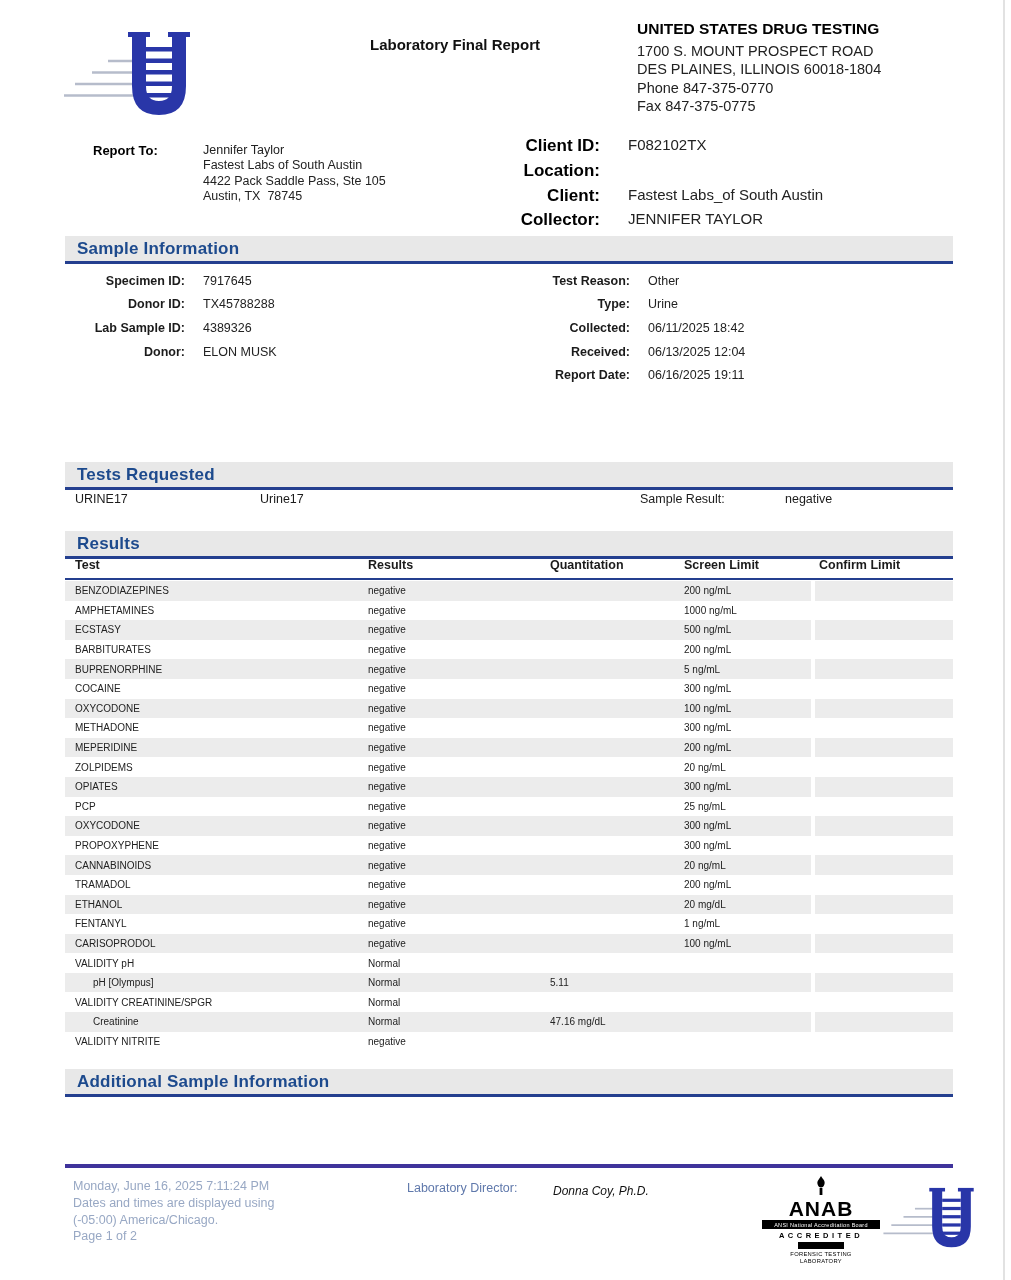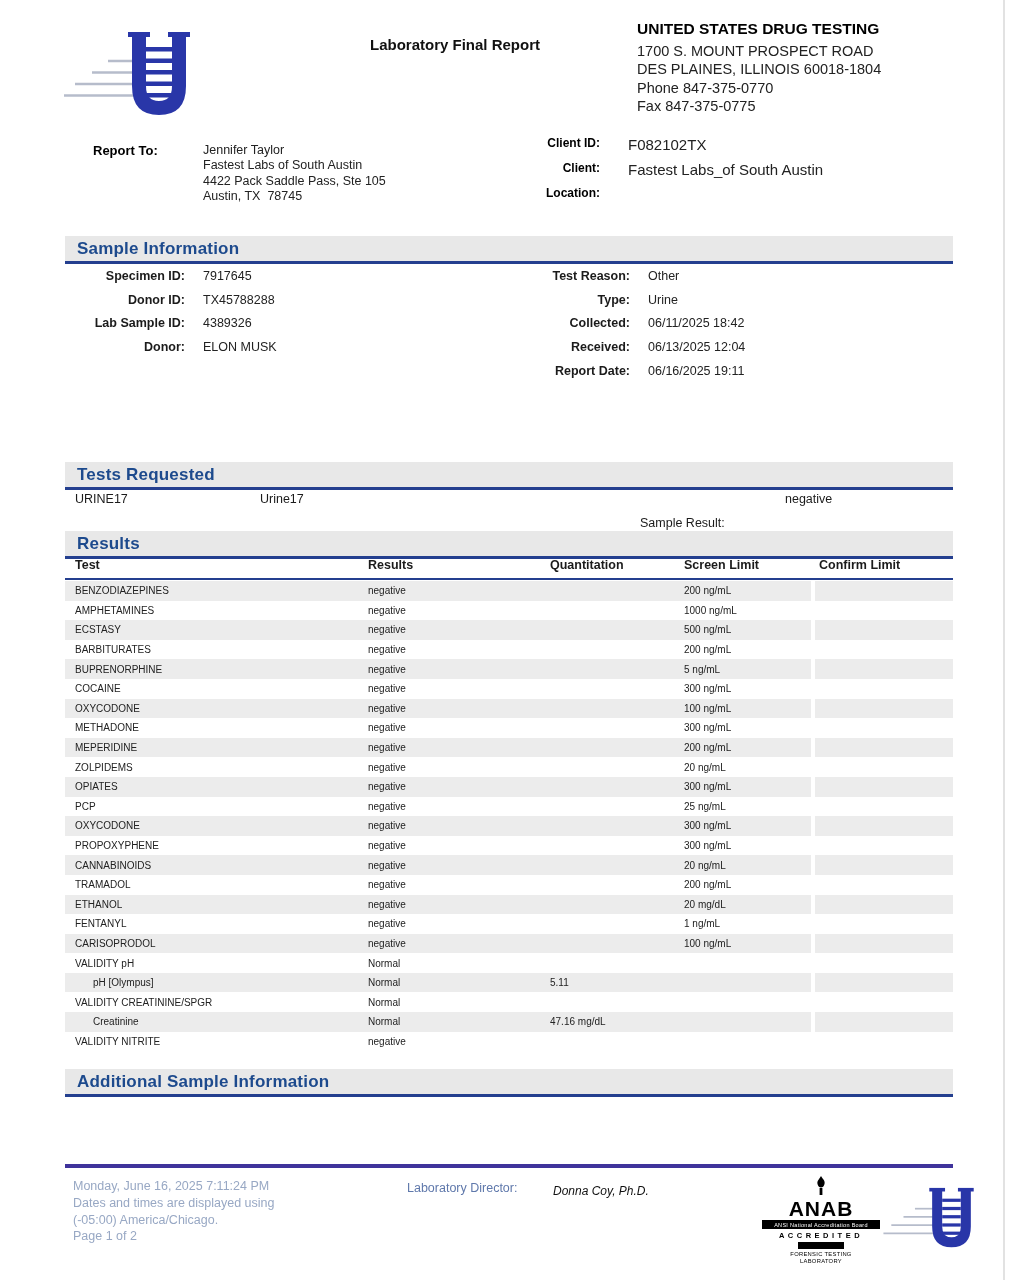--- a/index.html
+++ b/index.html
@@ -10,41 +10,41 @@
   
   .report-title{left:370px;top:25px;font-size:15px;font-weight:bold;color:#111;margin-top:11px;}
   .company{left:637px;top:20px;width:350px;line-height:18.5px;font-size:14.5px;color:#222;}
   .company .nm{font-weight:bold;font-size:15.5px;color:#000;margin-bottom:3px;}
 
   .rt-label{left:93px;top:143px;font-size:13px;font-weight:bold;color:#000;}
   .rt-lines{left:203px;top:143px;font-size:12.5px;line-height:15.3px;color:#222;white-space:pre;}
 
   .client-fields{left:420px;top:136px;width:420px;}
   .client-fields .field-row{display:flex;height:24.8px;align-items:flex-start;}
-  .client-fields .f-label{width:180px;text-align:right;font-weight:bold;font-size:12px;color:#000;}
+  .client-fields .f-label{width:180px;text-align:right;font-weight:bold;font-size:17px;color:#000;}
   .client-fields .f-value{padding-left:28px;font-size:15px;color:#222;}
 
   
   .section-band{position:absolute;left:65px;width:888px;height:25px;background:#e8e8e8;border-bottom:3px solid #243f8f;}
   .section-band .stitle{padding-left:12px;line-height:25px;font-size:17px;font-weight:bold;color:#1d4a8d;letter-spacing:.2px;}
 
   
   .samp-left{left:65px;top:264px;width:380px;}
   .samp-right{left:450px;top:264px;width:420px;}
-  .samp .field-row{display:flex;height:23.7px;align-items:center;}
+  .samp .field-row{display:flex;height:23.7px;align-items:flex-end;}
   .samp-left .f-label{width:120px;text-align:right;font-weight:bold;font-size:12.5px;}
   .samp-right .f-label{width:180px;text-align:right;font-weight:bold;font-size:12.5px;}
   .samp .f-value{padding-left:18px;font-size:12.5px;color:#222;}
 
   
   .tr-row{left:65px;top:492px;width:888px;height:20px;font-size:12.5px;}
   .tr-row span{position:absolute;top:0;}
   .tr-code{left:10px;}
   .tr-name{left:195px;}
-  .tr-sr-label{left:575px;margin-top:24px;}
+  .tr-sr-label{left:575px;}
   .tr-sr-value{left:720px;}
 
   
   .tbl-head{left:65px;top:558px;width:888px;height:20px;display:flex;font-size:12.5px;font-weight:bold;border-bottom:2.5px solid #243f8f;}
   .c-test{width:303px;box-sizing:border-box;padding-left:10px;}
   .c-res{width:182px;}
   .c-quant{width:134px;}
   .c-screen{width:127px;}
   .c-confirm{flex:1;margin-left:4px;padding-left:4px;}
   .rows{left:65px;top:581px;width:888px;}
@@ -104,26 +104,30 @@
 
 <div class="abs rt-label">Report To:</div>
 <div class="abs rt-lines" id="reportToLines"><div>Jennifer Taylor</div><div>Fastest Labs of South Austin</div><div>4422 Pack Saddle Pass, Ste 105</div><div>Austin, TX  78745</div></div>
 
 <div class="abs client-fields" id="clientFields">
     <div class="field-row">
       <span class="f-label">Client ID:</span>
       <span class="f-value">F082102TX</span>
     </div>
     <div class="field-row">
+      <span class="f-label">Location:</span>
+      <span class="f-value"></span>
+    </div>
+    <div class="field-row">
       <span class="f-label">Client:</span>
       <span class="f-value">Fastest Labs_of South Austin</span>
     </div>
     <div class="field-row">
-      <span class="f-label">Location:</span>
-      <span class="f-value"></span>
+      <span class="f-label">Collector:</span>
+      <span class="f-value">JENNIFER TAYLOR</span>
     </div>
   </div>
 
 <div class="section-band" style="top:236px;">
   <div class="stitle">Sample Information</div>
 </div>
 <div class="abs samp samp-left" id="sampleLeft">
     <div class="field-row">
       <span class="f-label">Specimen ID:</span>
       <span class="f-value">7917645</span>

